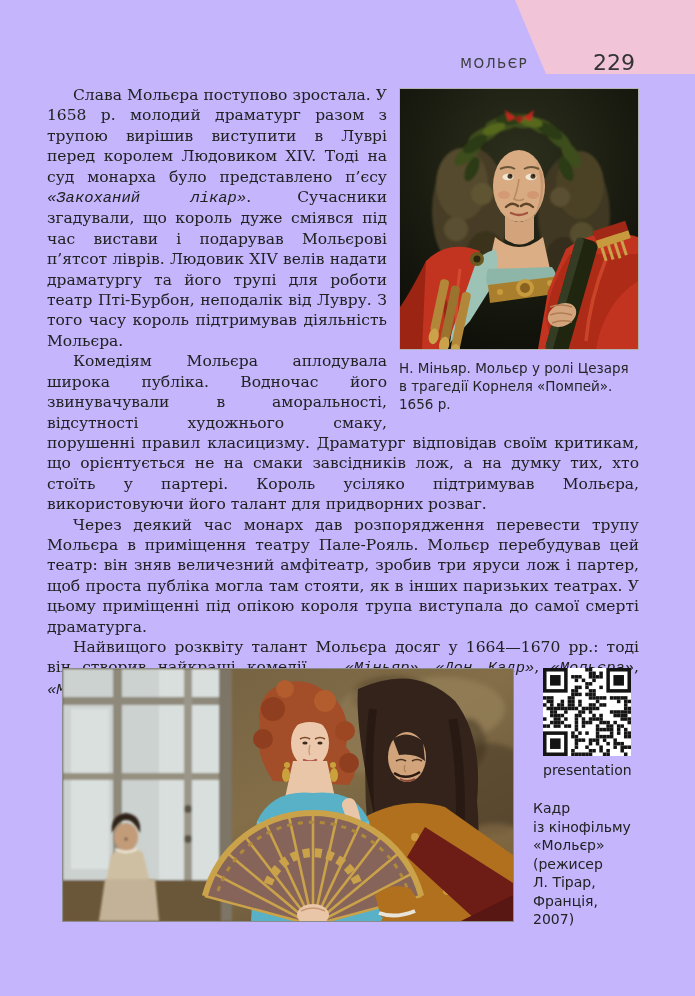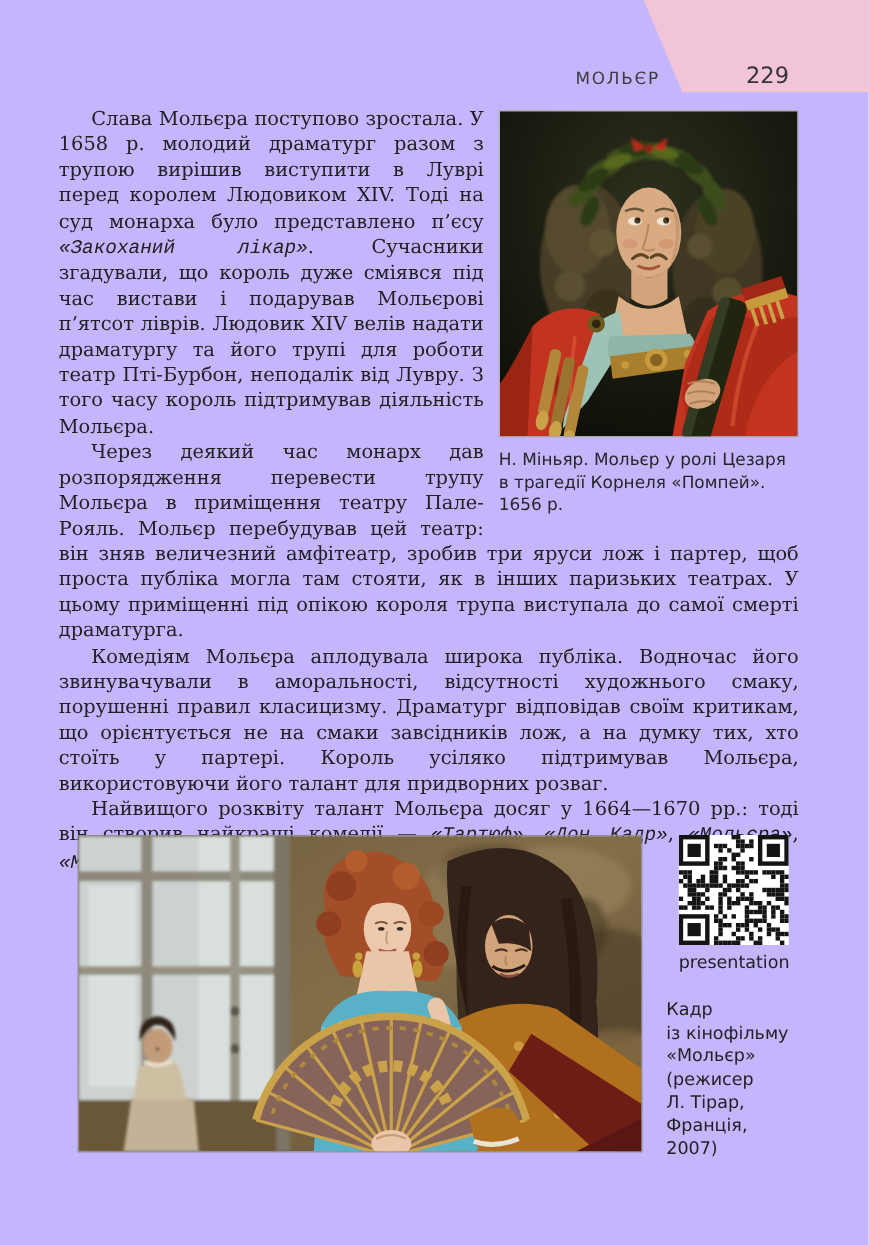--- a/index.html
+++ b/index.html
@@ -4,21 +4,21 @@
 <style>
   html,body{margin:0;padding:0;background:#ffffff;}
   .page{position:relative;width:695px;height:996px;background:#c4b5fd;overflow:hidden;
         font-family:"DejaVu Serif","Liberation Serif",serif;}
   
   .header-svg{position:absolute;top:0;left:0;display:block;}
   .running-title{position:absolute;top:55px;left:318px;width:210px;text-align:right;
         font-family:"DejaVu Sans","Liberation Sans",sans-serif;font-size:13.5px;
         letter-spacing:1.4px;color:#3c3c3c;}
   .page-number{position:absolute;top:50px;left:582px;width:64px;text-align:center;
-        font-family:"DejaVu Sans","Liberation Sans",sans-serif;font-size:18px;color:#343434;}
+        font-family:"DejaVu Sans","Liberation Sans",sans-serif;font-size:22px;color:#343434;}
   
   .text-flow{position:absolute;left:47px;top:85px;width:592px;font-size:15.5px;
         line-height:20.4px;text-align:justify;color:#212121;}
   .text-flow p{margin:0;text-indent:26px;}
   .figure-right{float:right;width:240px;margin:3px 0 6px 12px;}
   .portrait-frame{display:block;width:238px;height:260px;border:1px solid #b3b3b3;}
   .figure-caption{margin-top:9px;font-family:"DejaVu Sans","Liberation Sans",sans-serif;
         font-size:13.5px;line-height:18.2px;color:#262626;white-space:pre-line;
         text-align:left;text-indent:0;}
   
@@ -151,23 +151,23 @@
           <rect x="212" y="156" width="3" height="16" fill="#caa24a"></rect>
             <rect x="219" y="156" width="3" height="15" fill="#caa24a"></rect>
         </g>
       </svg>
       <div class="figure-caption">Н. Міньяр. Мольєр у ролі Цезаря
 в трагедії Корнеля «Помпей».
 1656 р.</div>
     </div>
 
     <p class="para"><span>Слава Мольєра поступово зростала. У 1658 р. молодий драматург разом з трупою вирішив виступити в Луврі перед королем Людовиком XIV. Тоді на суд монарха було представлено п’єсу </span><i>«Закоханий лікар»</i><span>. Сучасники згадували, що король дуже сміявся під час вистави і подарував Мольєрові п’ятсот ліврів. Людовик XIV велів надати драматургу та його трупі для роботи театр Пті-Бурбон, неподалік від Лувру. З того часу король підтримував діяльність Мольєра.</span></p>
+    <p class="para">Комедіям Мольєра аплодувала широка публіка. Водночас його звинувачували в аморальності, відсутності художнього смаку, порушенні правил класицизму. Драматург відповідав своїм критикам, що орієнтується не на смаки завсідників лож, а на думку тих, хто стоїть у партері. Король усіляко підтримував Мольєра, використовуючи його талант для придворних розваг.</p>
     <p class="para">Через деякий час монарх дав розпорядження перевести трупу Мольєра в приміщення театру Пале-Рояль. Мольєр перебудував цей театр: він зняв величезний амфітеатр, зробив три яруси лож і партер, щоб проста публіка могла там стояти, як в інших паризьких театрах. У цьому приміщенні під опікою короля трупа виступала до самої смерті драматурга.</p>
-    <p class="para">Комедіям Мольєра аплодувала широка публіка. Водночас його звинувачували в аморальності, відсутності художнього смаку, порушенні правил класицизму. Драматург відповідав своїм критикам, що орієнтується не на смаки завсідників лож, а на думку тих, хто стоїть у партері. Король усіляко підтримував Мольєра, використовуючи його талант для придворних розваг.</p>
-    <p class="para"><span>Найвищого розквіту талант Мольєра досяг у 1664—1670 рр.: тоді він створив найкращі комедії — </span><i>«Тартюф»</i><span>, </span><i>«Дон Кадр»</i><span>, </span><i>«Мольєра»</i><span>, </span><i>«Міщанин-шляхтич»</i><span>.</span></p>
+    <p class="para"><span>Найвищого розквіту талант Мольєра досяг у 1664—1670 рр.: тоді він створив найкращі комедії — </span><i>«Міньяр»</i><span>, </span><i>«Дон Кадр»</i><span>, </span><i>«Мольєра»</i><span>, </span><i>«Міщанин-шляхтич»</i><span>.</span></p>
   </div>
 
   <div class="film-wrap">
     <svg class="film-frame" viewBox="0 0 450 252" aria-hidden="true">
       <defs>
         <linearGradient id="tap" x1="0" y1="0" x2="1" y2="1">
           <stop offset="0" stop-color="#6f5d40"></stop>
             <stop offset="0.5" stop-color="#836e48"></stop>
             <stop offset="1" stop-color="#5c4a32"></stop>
         </linearGradient>

